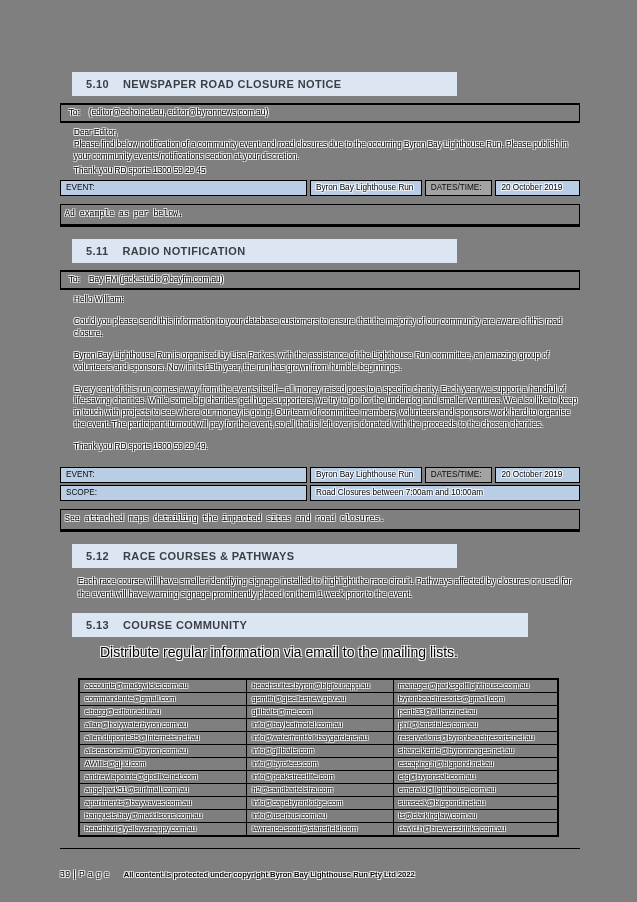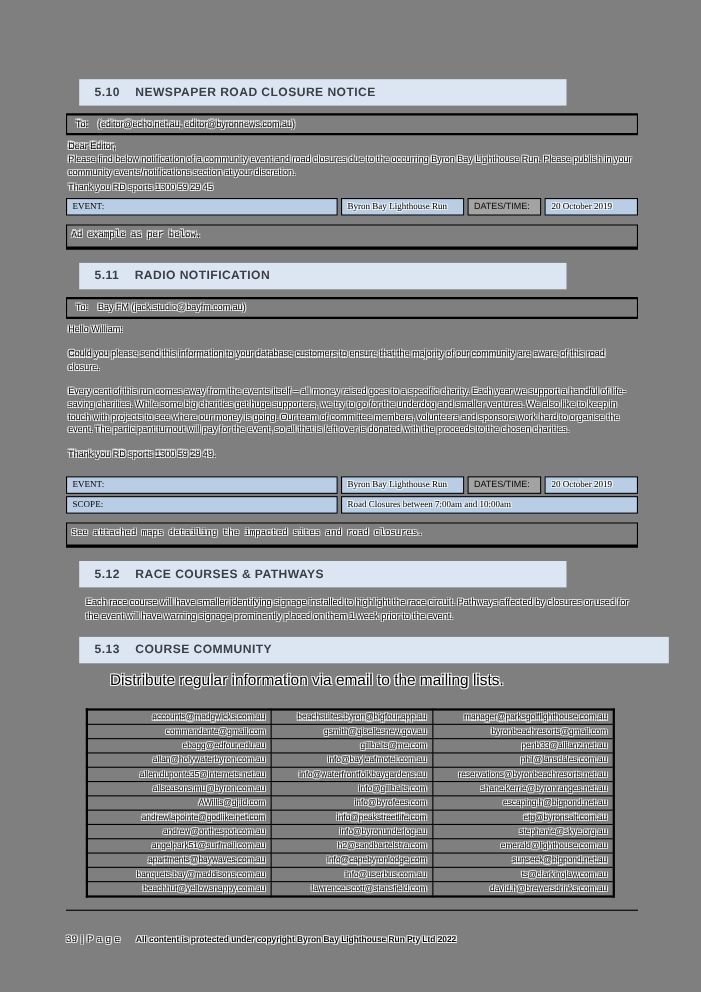--- a/index.html
+++ b/index.html
@@ -18,51 +18,51 @@
     text-shadow:
       -1px -1px 0 rgba(255,255,255,.85),
        1px -1px 0 rgba(255,255,255,.85),
       -1px  1px 0 rgba(255,255,255,.85),
        1px  1px 0 rgba(255,255,255,.85);
   }
 
   .bar {
     background:#dce6f2;
     margin-left:12px;
-    width:443px;
+    width:385px;
     padding:6px 0 6px 14px;
     font-size:11px;
     font-weight:bold;
     color:#3a3f47;
     letter-spacing:.4px;
     margin-bottom:7px;
   }
   .bar .num { margin-right:14px; }
-  .bar.narrow { width:536px; }
+  .bar.narrow { width:456px; }
 
   .doc-table { width:520px; font-size:8.2px; line-height:1.45; }
   .to-row {
     border-top:2px solid #000;
     border-bottom:2px solid #000;
     border-left:1px solid #000;
     border-right:1px solid #000;
     padding:2px 4px 2px 8px;
     white-space:pre-wrap;
   }
-  .body-row { padding:4px 2px 2px 2px; }
+  .body-row { padding:4px 2px 2px 2px;margin-left:12px; }
   .right { margin-top:2px; }
 
   .field-row { display:flex; gap:3px; margin:2px 0; }
   .cell {
     border:1px solid #000;
     padding:1px 5px;
     min-height:13px;
     font-size:8.2px;
   }
-  .cell.blue  { background:#b9cde4;font-family:Liberation Serif, serif; }
+  .cell.blue  { background:#b9cde4; }
   .cell.light { background:#a3a3a3; }
   .w-label { flex:0 0 47.5%; }
   .w-val   { flex:0 0 21.5%; }
   .w-dlab  { flex:0 0 13%; }
   .w-date  { flex:1; }
   .w-span  { flex:1; }
 
   .note-row {
     border-top:1.5px solid #000;
     border-bottom:3px solid #000;
@@ -83,21 +83,20 @@
     border-collapse:collapse;
     border:2px solid #000;
   }
   .email-table td {
     border:1.5px solid #000;
     padding:1px 5px 2px 5px;
     font-size:7.6px;
     height:13px;
     overflow:hidden;
     white-space:nowrap;
-    text-align:right;
   }
   .email-table td:nth-child(1){ width:167px; }
   .email-table td:nth-child(2){ width:146px; }
   .email-table td:nth-child(3){ width:164px; }
 
   .footer { margin-top:11px; border-top:1.5px solid #000; padding-top:20px;
             display:flex; align-items:flex-end; gap:14px; }
   .footer .pg { font-size:8.6px; letter-spacing:.5px; }
   .footer .cp { font-size:7.6px; font-weight:bold; }
 
@@ -130,20 +129,21 @@
 
   <div class="bar">
     <span class="num">5.11</span><span>RADIO NOTIFICATION</span>
   </div>
 
   <div class="doc-table mb12">
     <div class="to-row halo">To:    Bay FM (jack.studio@bayfm.com.au)</div>
     <div class="body-row">
       <div class="para halo">Hello William:</div>
       <div class="para halo">Could you please send this information to your database customers to ensure that the majority of our community are aware of this road closure.</div>
+      <div class="para halo">Byron Bay Lighthouse Run is organised by Lisa Parkes, with the assistance of the Lighthouse Run committee, an amazing group of volunteers and sponsors. Now in its 13th year, the run has grown from humble beginnings.</div>
       <div class="para halo">Every cent of this run comes away from the events itself – all money raised goes to a specific charity. Each year we support a handful of life-saving charities. While some big charities get huge supporters, we try to go for the underdog and smaller ventures. We also like to keep in touch with projects to see where our money is going. Our team of committee members, volunteers and sponsors work hard to organise the event. The participant turnout will pay for the event, so all that is left over is donated with the proceeds to the chosen charities.</div>
       <div class="para halo">Thank you RD sports 1300 59 29 49.</div>
     </div>
     <div class="field-row">
       <div class="cell blue w-label">EVENT:</div>
       <div class="cell blue w-val halo">Byron Bay Lighthouse Run</div>
       <div class="cell light w-dlab">DATES/TIME:</div>
       <div class="cell blue w-date halo">20 October 2019</div>
     </div>
     <div class="field-row">
@@ -199,25 +199,20 @@
         <td class="halo">AWillis@gj.id.com</td>
         <td class="halo">info@byrofees.com</td>
         <td class="halo">escaping.h@bigpond.net.au</td>
       </tr>
       <tr>
         <td class="halo">andrewlapointe@godlike.net.com</td>
         <td class="halo">info@peakstreetlife.com</td>
         <td class="halo">etg@byronsalt.com.au</td>
       </tr>
       <tr>
-        <td class="halo">andrew@onthespot.com.au</td>
-        <td class="halo">info@byronunderlog.au</td>
-        <td class="halo">stephanie@skye.org.au</td>
-      </tr>
-      <tr>
         <td class="halo">angelpark51@surfmail.com.au</td>
         <td class="halo">h2@sandbartelstra.com</td>
         <td class="halo">emerald@lighthouse.com.au</td>
       </tr>
       <tr>
         <td class="halo">apartments@baywaves.com.au</td>
         <td class="halo">info@capebyronlodge.com</td>
         <td class="halo">sunseek@bigpond.net.au</td>
       </tr>
       <tr>

